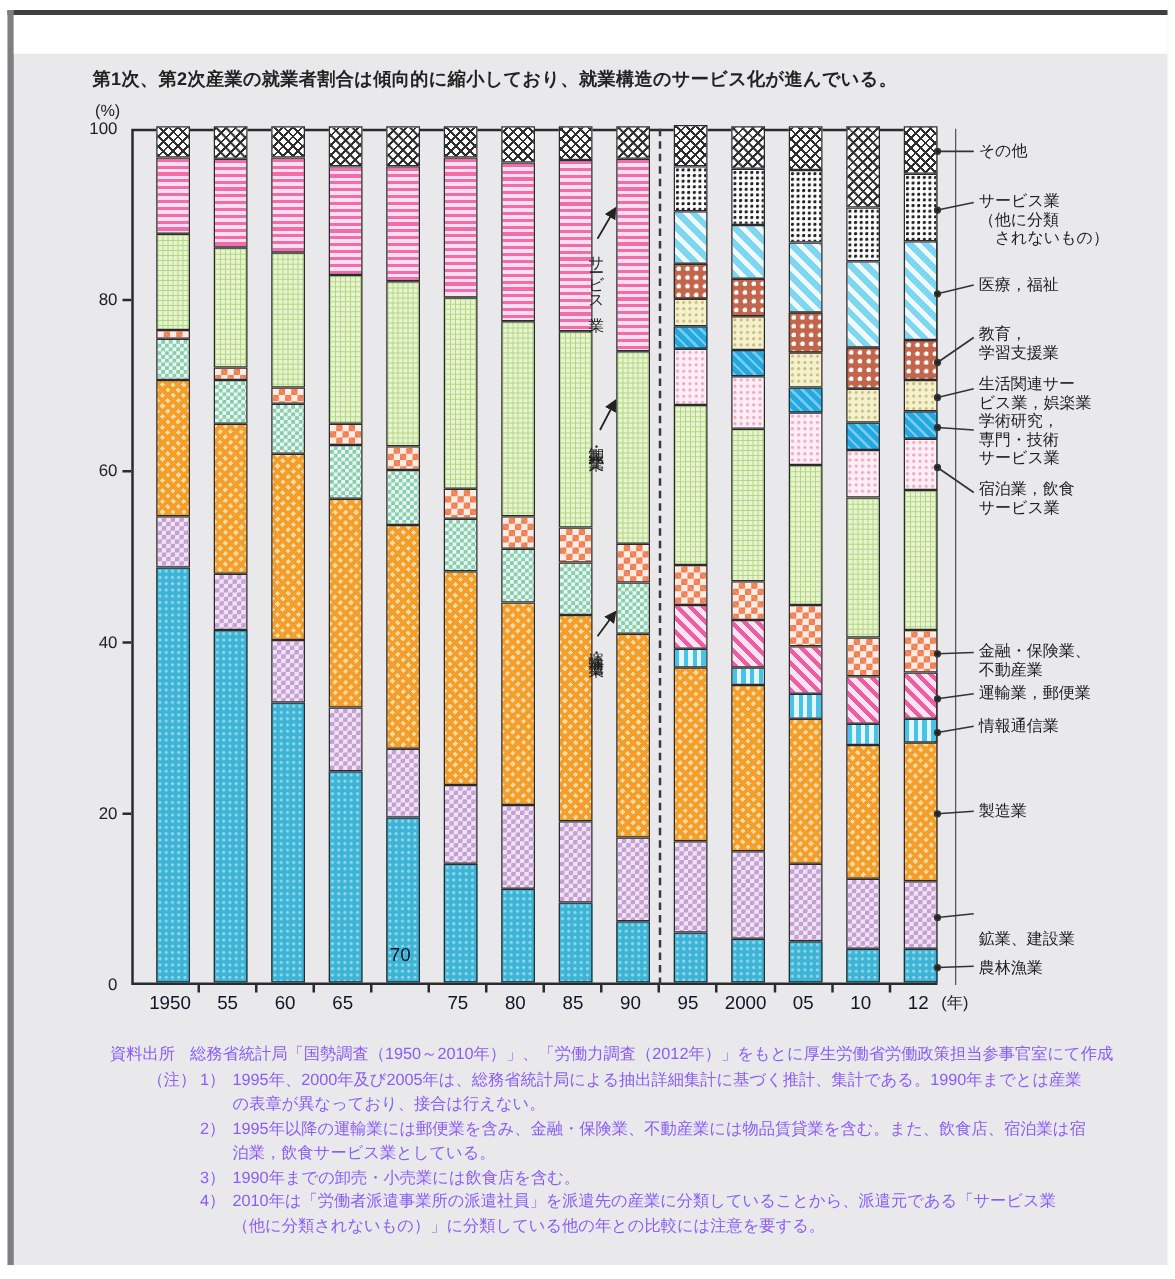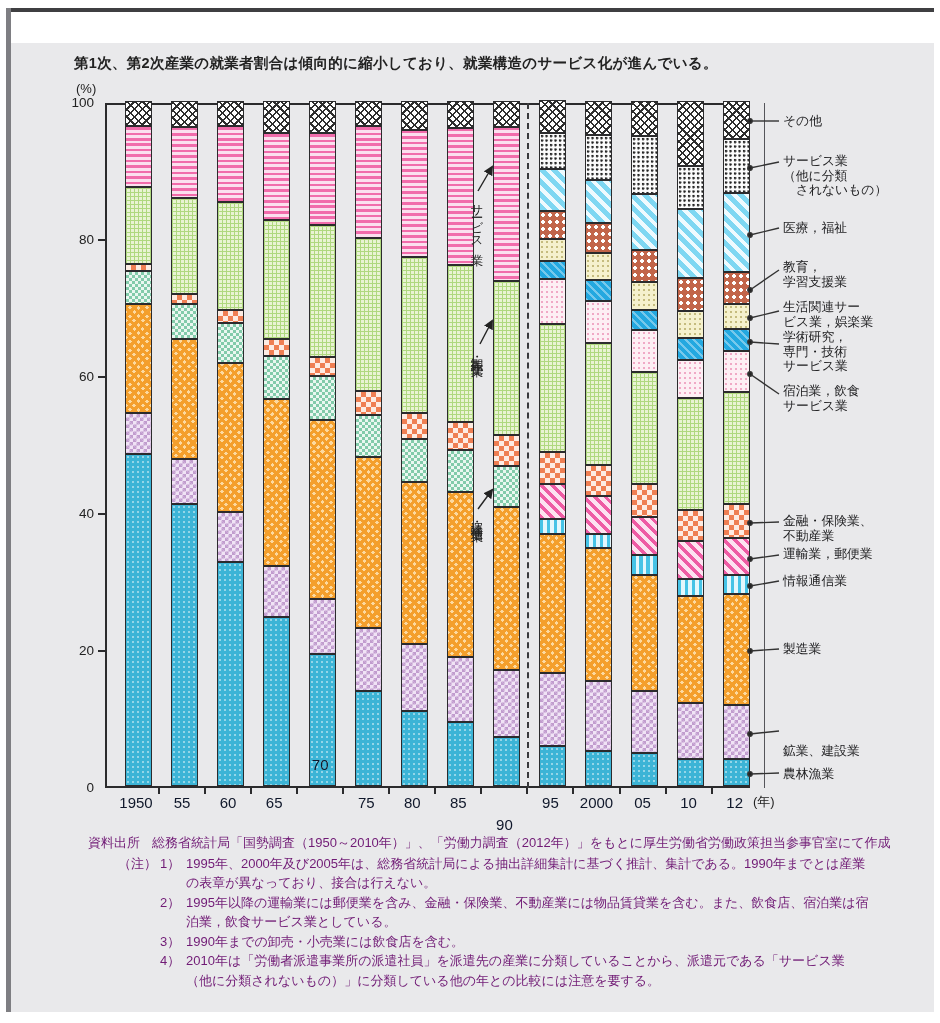--- a/index.html
+++ b/index.html
@@ -76,21 +76,21 @@
   .legend-item:nth-of-type(8){top:514px;}
   .legend-item:nth-of-type(9){top:547px;}
   .legend-item:nth-of-type(10){top:574px;}
   .legend-item:nth-of-type(11){top:642px;}
   .legend-item:nth-of-type(12){top:744px;}
   .legend-item:nth-of-type(13){top:767px;}
 
   svg.overlay{position:absolute;left:0;top:0;pointer-events:none;}
 
   
-  .notes{position:absolute;left:88px;top:833px;width:846px;font-size:13px;line-height:19.5px;color:#701a75;}
+  .notes{position:absolute;left:88px;top:833px;width:846px;font-size:13px;line-height:19.5px;color:#8b5cf6;}
   .note-row{display:flex;}
   .note-label{flex:0 0 64px;}
   .note-src{width:770px;}
   .note-row2{display:flex;margin-top:1px;}
   .note-label2{flex:0 0 42px;margin-left:30px;}
   .note-items{width:710px;}
   .note-item{display:flex;}
   .note-num{flex:0 0 26px;}
   .note-text{flex:1;}
 </style>
@@ -359,21 +359,21 @@
     <div class="xlab" style="left: 252.15px; top: 794px;">65</div>
     <div class="xtick" style="left: 296.175px; top: 788px;"></div>
     <div class="xlab" style="left: 298.2px; top: 756px;">70</div>
     <div class="xtick" style="left: 342.225px; top: 788px;"></div>
     <div class="xlab" style="left: 344.25px; top: 794px;">75</div>
     <div class="xtick" style="left: 388.275px; top: 788px;"></div>
     <div class="xlab" style="left: 390.3px; top: 794px;">80</div>
     <div class="xtick" style="left: 434.325px; top: 788px;"></div>
     <div class="xlab" style="left: 436.35px; top: 794px;">85</div>
     <div class="xtick" style="left: 480.375px; top: 788px;"></div>
-    <div class="xlab" style="left: 482.4px; top: 816px;">90</div>
+    <div class="xlab" style="left: 482.4px; top: 794px;">90</div>
     <div class="xtick" style="left: 526.425px; top: 788px;"></div>
     <div class="xlab" style="left: 528.45px; top: 794px;">95</div>
     <div class="xtick" style="left: 572.475px; top: 788px;"></div>
     <div class="xlab" style="left: 574.5px; top: 794px;">2000</div>
     <div class="xtick" style="left: 618.525px; top: 788px;"></div>
     <div class="xlab" style="left: 620.55px; top: 794px;">05</div>
     <div class="xtick" style="left: 664.575px; top: 788px;"></div>
     <div class="xlab" style="left: 666.6px; top: 794px;">10</div>
     <div class="xtick" style="left: 710.625px; top: 788px;"></div>
     <div class="xlab" style="left: 712.65px; top: 794px;">12</div>

